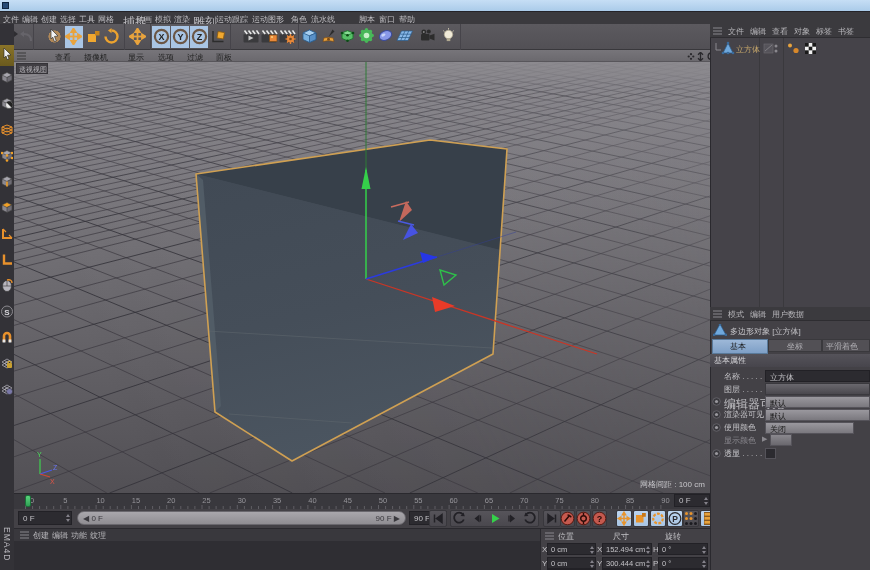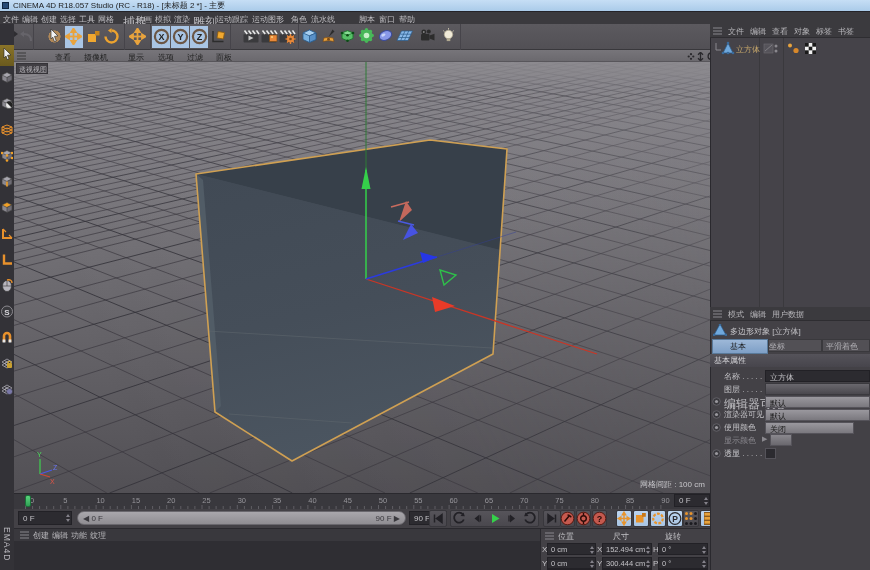--- a/index.html
+++ b/index.html
@@ -2,21 +2,20 @@
 <html><head><meta charset="utf-8"><title>c4d</title>
 <style>
 *{margin:0;padding:0;box-sizing:border-box}
 body{width:870px;height:570px;overflow:hidden;position:relative;font-family:"Liberation Sans",sans-serif;background:#434146}
 .abs{position:absolute}
 </style></head>
 <body>
 
 <div class="abs" style="left:0;top:0;width:870px;height:11px;background:linear-gradient(#c6def5,#aacbe9)">
  <div class="abs" style="left:2px;top:2px;width:7px;height:7px;background:#274a75;border:1px solid #10253f"></div>
- <span class="abs" style="left:13px;top:0px;font-size:8px;color:#1c1c1c;white-space:nowrap">CINEMA 4D R18.057 Studio (RC - R18) - [未标题 2 *] - 主要</span>
 </div>
 <div class="abs" style="left:0;top:11px;width:870px;height:13px;background:#3b3a3e;border-top:1px solid #242328">
     <span class="abs" style="left:3px;top:2px;font-size:8px;color:#bfbec2;white-space:nowrap">文件</span>
     <span class="abs" style="left:22px;top:2px;font-size:8px;color:#bfbec2;white-space:nowrap">编辑</span>
     <span class="abs" style="left:41px;top:2px;font-size:8px;color:#bfbec2;white-space:nowrap">创建</span>
     <span class="abs" style="left:60px;top:2px;font-size:8px;color:#bfbec2;white-space:nowrap">选择</span>
     <span class="abs" style="left:79px;top:2px;font-size:8px;color:#bfbec2;white-space:nowrap">工具</span>
     <span class="abs" style="left:98px;top:2px;font-size:8px;color:#bfbec2;white-space:nowrap">网格</span>
     <span class="abs" style="left:123px;top:2px;font-size:12px;color:#bfbec2;white-space:nowrap">捕捉</span>
     <span class="abs" style="left:136px;top:2px;font-size:8px;color:#bfbec2;white-space:nowrap">动画</span>
@@ -842,21 +841,21 @@
     <polygon points="7,0 13,11 1,11" fill="#6fa8dc" stroke="#2a5a8a" stroke-width="0.7"></polygon>
     <circle cx="7" cy="0" r="1.4" fill="#3a6a9a"></circle>
     <circle cx="1" cy="11" r="1.4" fill="#3a6a9a"></circle>
     <circle cx="13" cy="11" r="1.4" fill="#3a6a9a"></circle>
   </svg>
 <span class="abs" style="left:730px;top:326px;font-size:8px;color:#c3c2c6">多边形对象 [立方体]</span>
 <div class="abs" style="left:712px;top:339px;width:56px;height:15px;background:linear-gradient(#9db8d8,#7e9fc6);border:1px solid #5a7a9a">
     <span class="abs" style="left:17px;top:1px;font-size:8px;color:#1a1a1a">基本</span>
   </div>
 <div class="abs" style="left:768px;top:339px;width:54px;height:13px;background:#525055;border:1px solid #3a393d">
-    <span class="abs" style="left:0;top:1px;font-size:8px;color:#b0afb4">坐标</span>
+    <span class="abs" style="left:18px;top:1px;font-size:8px;color:#b0afb4">坐标</span>
   </div>
 <div class="abs" style="left:822px;top:339px;width:48px;height:13px;background:#525055;border:1px solid #3a393d;overflow:hidden">
     <span class="abs" style="left:3px;top:1px;font-size:8px;color:#b0afb4">平滑着色(Phong</span>
   </div>
 <div class="abs" style="left:710px;top:354px;width:160px;height:13px;background:linear-gradient(#55535a,#47454c)">
     <span class="abs" style="left:4px;top:1px;font-size:8px;color:#d5d4d8">基本属性</span>
   </div>
 <span class="abs" style="left:724px;top:371px;font-size:8px;color:#c3c2c6">名称 . . . . . .</span>
 <div class="abs" style="left:765px;top:370px;width:105px;height:12px;background:#2c2b30;border:1px solid #222126">
     <span class="abs" style="left:4px;top:1px;font-size:8px;color:#c3c2c6">立方体</span>

